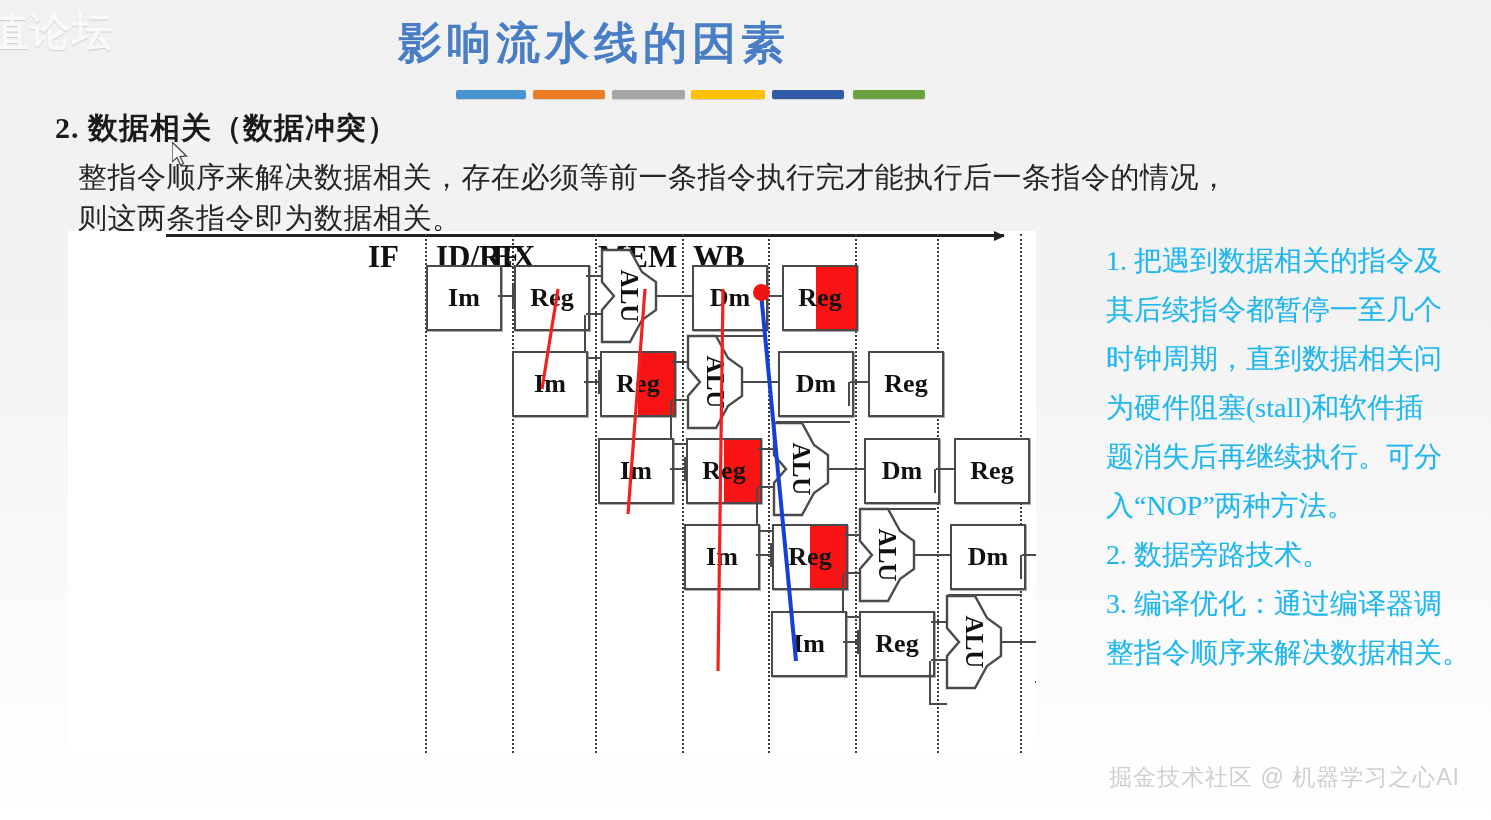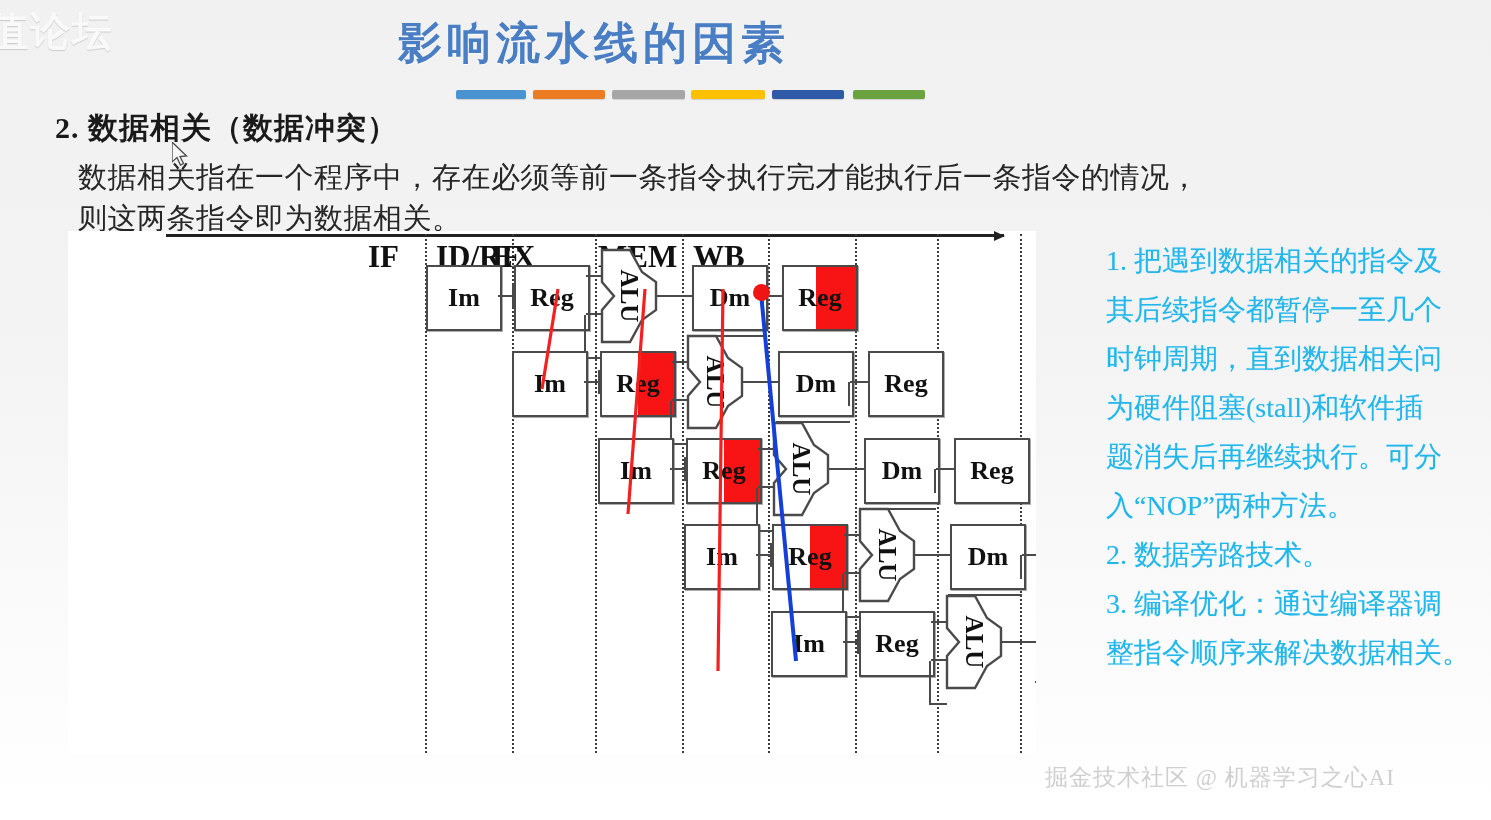--- a/index.html
+++ b/index.html
@@ -13,24 +13,23 @@
   
   .wm-topleft{
     position:absolute;left:-12px;top:2px;width:230px;height:62px;
     font-family:"Liberation Serif","DejaVu Serif",serif;
     font-size:40px;font-weight:700;color:rgba(255,255,255,0.92);
     text-shadow:0 1px 1px rgba(160,160,160,.55);
     letter-spacing:2px;line-height:60px;white-space:nowrap;
     opacity:.85;
   }
   .wm-bottom{
-    position:absolute;left:1045px;top:762px;
+    position:absolute;left:1109px;top:762px;
     font-size:23px;color:#cfcfcf;letter-spacing:1px;white-space:nowrap;
     text-shadow:0 1px 0 #fff;
-    font-family:Liberation Serif, serif;
   }
 
   
   .title{
     position:absolute;left:0;top:14px;width:1188px;text-align:center;
     font-family:"Liberation Serif","DejaVu Serif",serif;
     font-size:44px;font-weight:700;color:#4a7ec4;letter-spacing:5px;
     text-shadow:0 1px 1px rgba(255,255,255,.9);
   }
   .rule{position:absolute;top:90px;left:0;width:1491px;height:12px;}
@@ -120,21 +119,21 @@
       <i style="left: 456px; width: 70px; background: rgb(74, 147, 209);"></i>
       <i style="left: 533px; width: 72px; background: rgb(236, 124, 36);"></i>
       <i style="left: 612px; width: 73px; background: rgb(166, 166, 166);"></i>
       <i style="left: 691px; width: 74px; background: rgb(255, 192, 0);"></i>
       <i style="left: 772px; width: 72px; background: rgb(46, 90, 168);"></i>
       <i style="left: 853px; width: 72px; background: rgb(106, 163, 64);"></i>
     </div>
 
   <div class="h2">2. 数据相关（数据冲突）</div>
   <div class="para">
-    <span>数据相关指在一个程序中，存在必须等前一条指令执行完才能执行后一条指令的情况，</span><br>
+    <span>整指令顺序来解决数据相关，存在必须等前一条指令执行完才能执行后一条指令的情况，</span><br>
     <span>则这两条指令即为数据相关。</span>
   </div>
 
   <svg class="cursor" viewBox="0 0 18 26">
     <polygon points="0,0 0,20 5,15.5 8.5,23 11.5,21.5 8,14.5 14.5,14" fill="#f7f7f7" stroke="#4a4a4a" stroke-width="1.3"></polygon>
   </svg>
 
   <svg class="downarrow" viewBox="0 0 12 424">
     <line x1="5" y1="0" x2="5" y2="408" stroke="#111" stroke-width="3"></line>
     <polygon points="5,424 0,405 10,405" fill="#111"></polygon>

